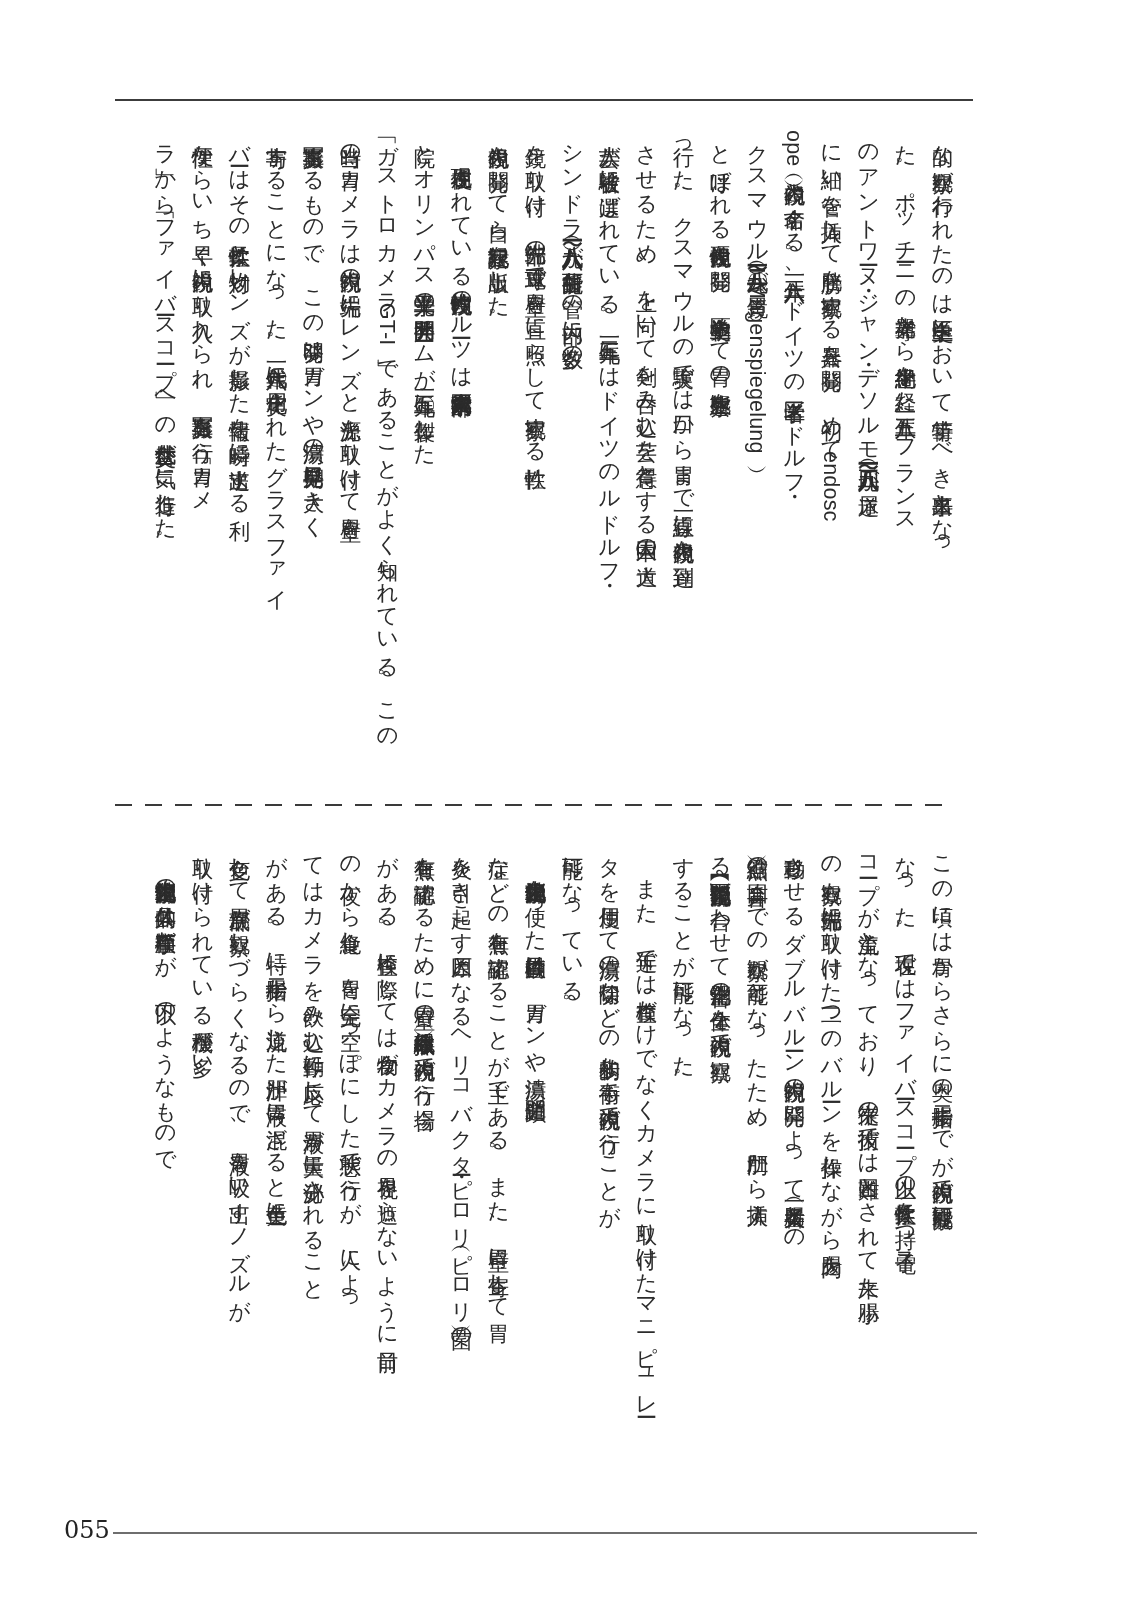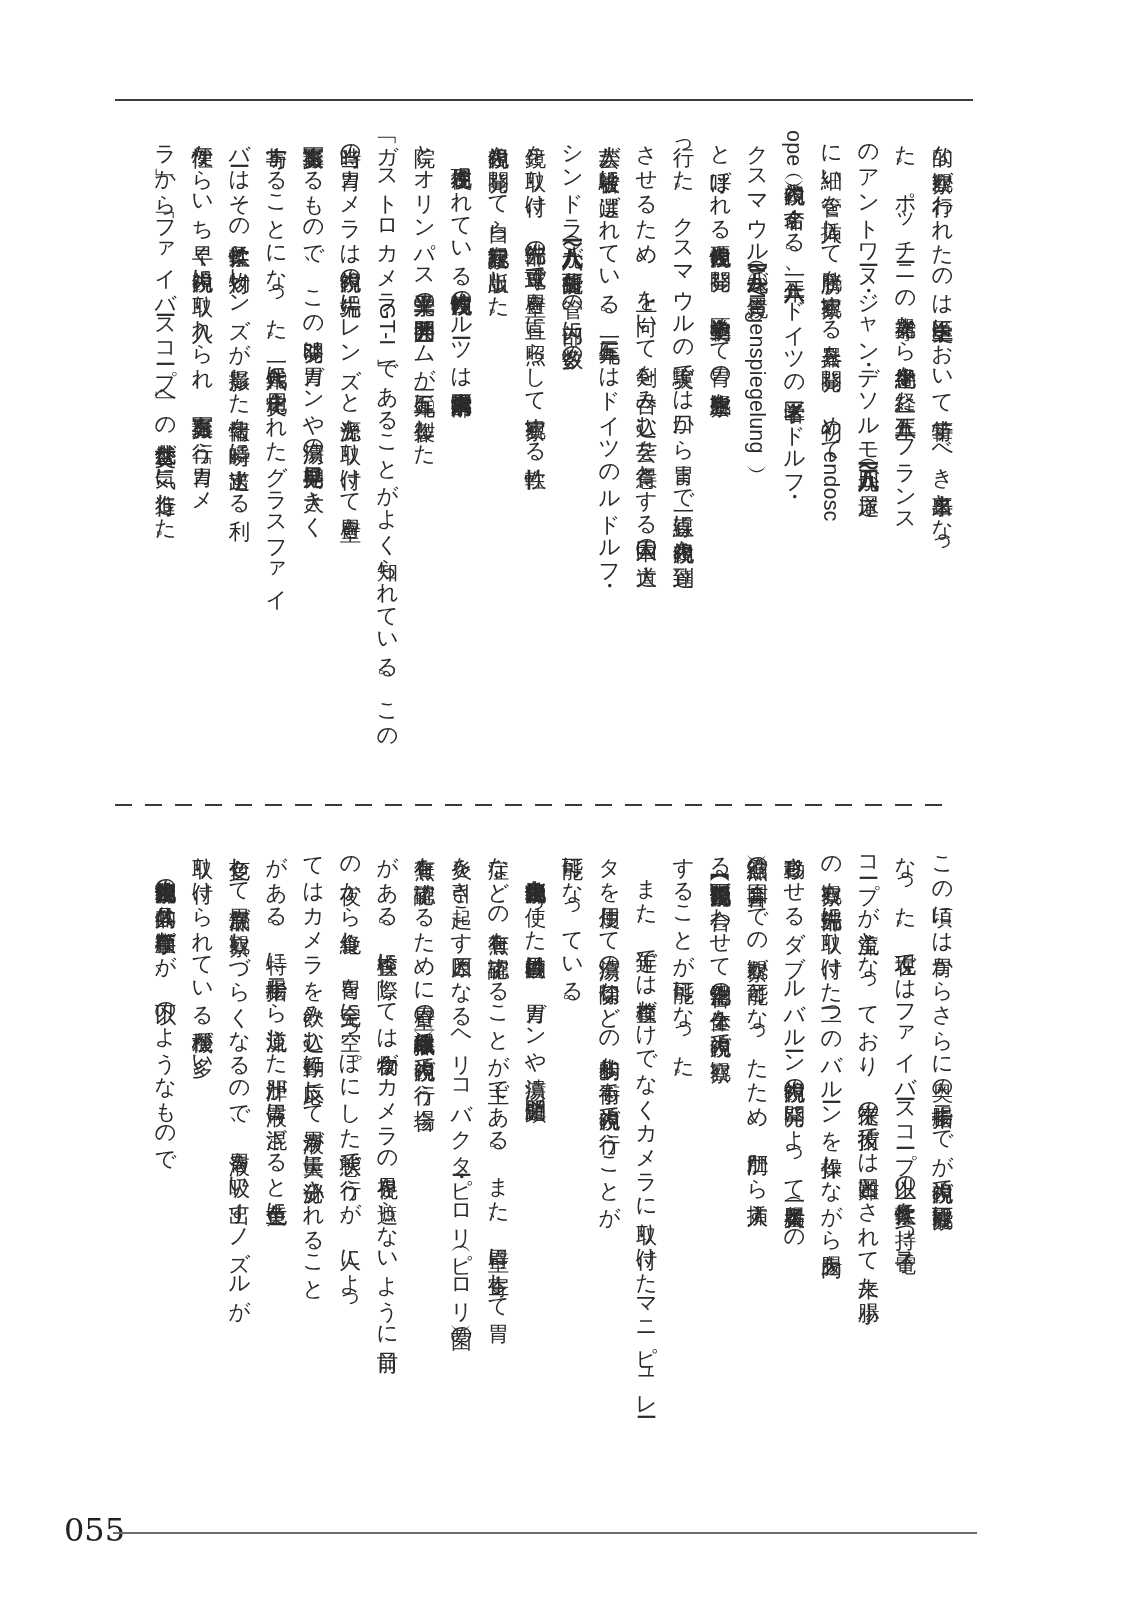--- a/index.html
+++ b/index.html
@@ -54,21 +54,21 @@
     top: 842px;
     right: 168px;
     height: 662px;
     width: 818px;
   }
   .page-number {
     position: absolute;
     left: 64px;
     top: 1516px;
     font-family: "DejaVu Serif", serif;
-    font-size: 32px;
+    font-size: 24px;
     line-height: 28px;
     color: #222222;
     text-align: right;
   }
   .footer-rule {
     left: 113px;
     top: 1532px;
     width: 864px;
     background: #6e6e6e;
   }

